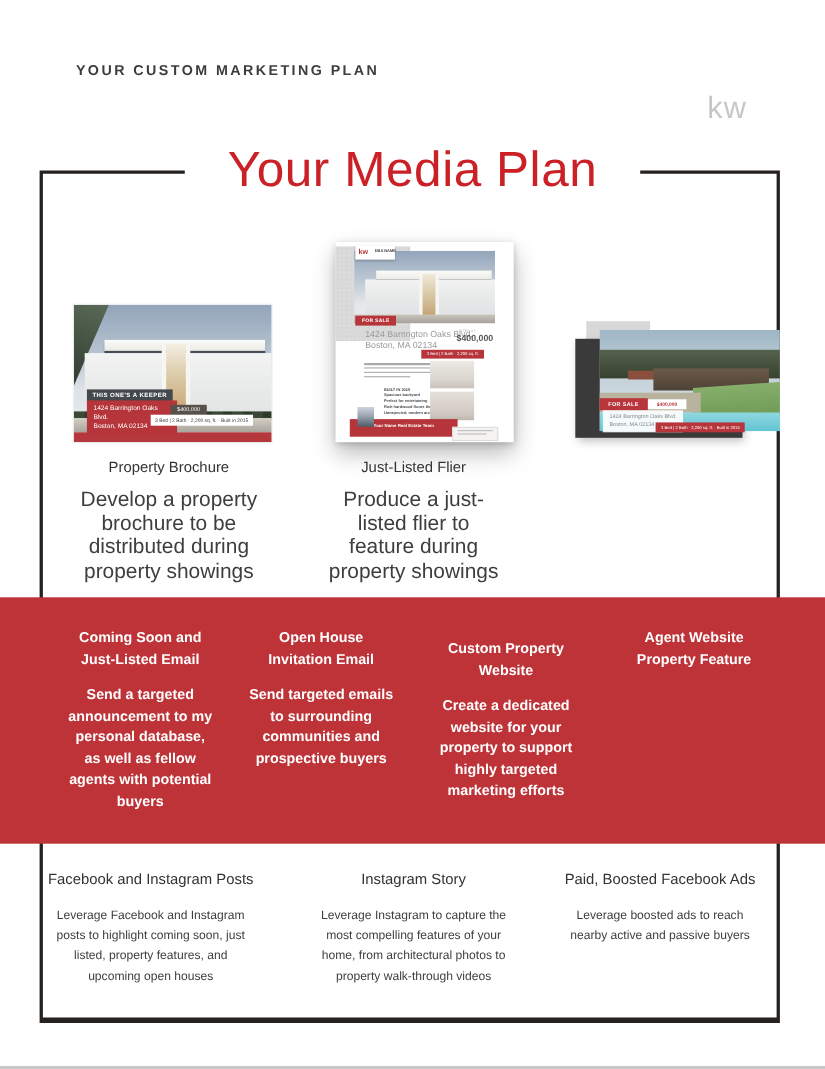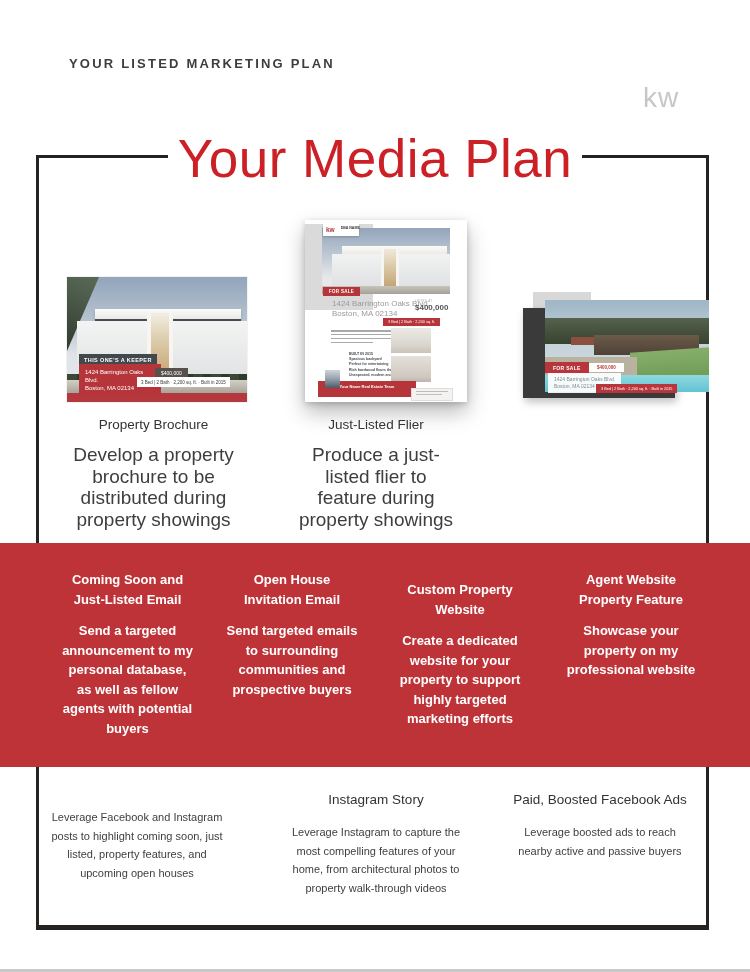--- a/index.html
+++ b/index.html
@@ -10,21 +10,21 @@
   .eyebrow{position:absolute;left:69px;top:56px;font-size:13px;font-weight:700;
            letter-spacing:2.2px;color:#3d3d3d;}
   .kw-logo{position:absolute;left:643px;top:82px;font-size:28px;font-weight:400;
            letter-spacing:1px;color:var(--color-logo-gray,#c7c7c7);}
 
   
   .frame{position:absolute;left:36px;top:155px;width:673px;height:775px;box-sizing:border-box;
          border:3px solid var(--color-frame,#262220);border-bottom-width:5px;}
   .title-mask{position:absolute;left:168px;top:138px;width:414px;height:42px;background:#fff;}
   .page-title{position:absolute;left:0;right:0;top:128px;margin:0;text-align:center;
-              font-size:53px;font-weight:400;letter-spacing:.5px;
+              font-size:45px;font-weight:400;letter-spacing:.5px;
               color:var(--color-brand-red,#cb2026);}
 
   
   .brochure{position:absolute;left:67px;top:277px;width:180px;height:125px;overflow:hidden;
             box-shadow:0 0 0 1px rgba(0,0,0,.05);}
   .b-sky{position:absolute;inset:0;background:linear-gradient(180deg,#93a5bb 0%,#bcc7d2 40%,#dfe3e8 62%,#e9ebec 100%);}
   .b-foliage{position:absolute;left:0;top:0;width:32px;height:74px;
              background:linear-gradient(200deg,#5a6a57,#2f3b2e);clip-path:polygon(0 0,100% 0,0 100%);}
   .b-roof{position:absolute;left:28px;right:6px;top:32px;height:10px;
           background:linear-gradient(#fbfbf9,#e9e9e5);border-bottom:2px solid #454c55;
@@ -148,21 +148,21 @@
   .scol2{left:271px;width:210px;}
   .scol3{left:494px;width:212px;}
 
   .bottom-strip{position:absolute;left:0;bottom:0;width:100%;height:3px;background:#c9c9c9;}
 </style>
 </head>
 <body>
 
 <div class="page">
 
-  <div class="eyebrow">YOUR LISTED MARKETING PLAN</div>
+  <div class="eyebrow">YOUR CUSTOM MARKETING PLAN</div>
   <div class="kw-logo">kw</div>
 
   <div class="frame"></div>
   <div class="title-mask"></div>
   <h1 class="page-title">Your Media Plan</h1>
 
   <div class="brochure">
     <div class="b-sky"></div>
     <div class="b-foliage"></div>
     <div class="b-roof"></div>
@@ -267,25 +267,25 @@
     <div class="band-col bcol2">
       <h2>Open House Invitation Email</h2>
       <p>Send targeted emails to surrounding communities and prospective buyers</p>
     </div>
     <div class="band-col bcol3">
       <h2>Custom Property Website</h2>
       <p>Create a dedicated website for your property to support highly targeted marketing efforts</p>
     </div>
     <div class="band-col bcol4">
       <h2>Agent Website Property Feature</h2>
-      <p>Showcase your property on my professional website</p>
     </div>
   </div>
 
   <div class="social-col scol1">
+    <h2>Facebook and Instagram Posts</h2>
     <p>Leverage Facebook and Instagram posts to highlight coming soon, just listed, property features, and upcoming open houses</p>
   </div>
   <div class="social-col scol2">
     <h2>Instagram Story</h2>
     <p>Leverage Instagram to capture the most compelling features of your home, from architectural photos to property walk-through videos</p>
   </div>
   <div class="social-col scol3">
     <h2>Paid, Boosted Facebook Ads</h2>
     <p>Leverage boosted ads to reach nearby active and passive buyers</p>
   </div>

